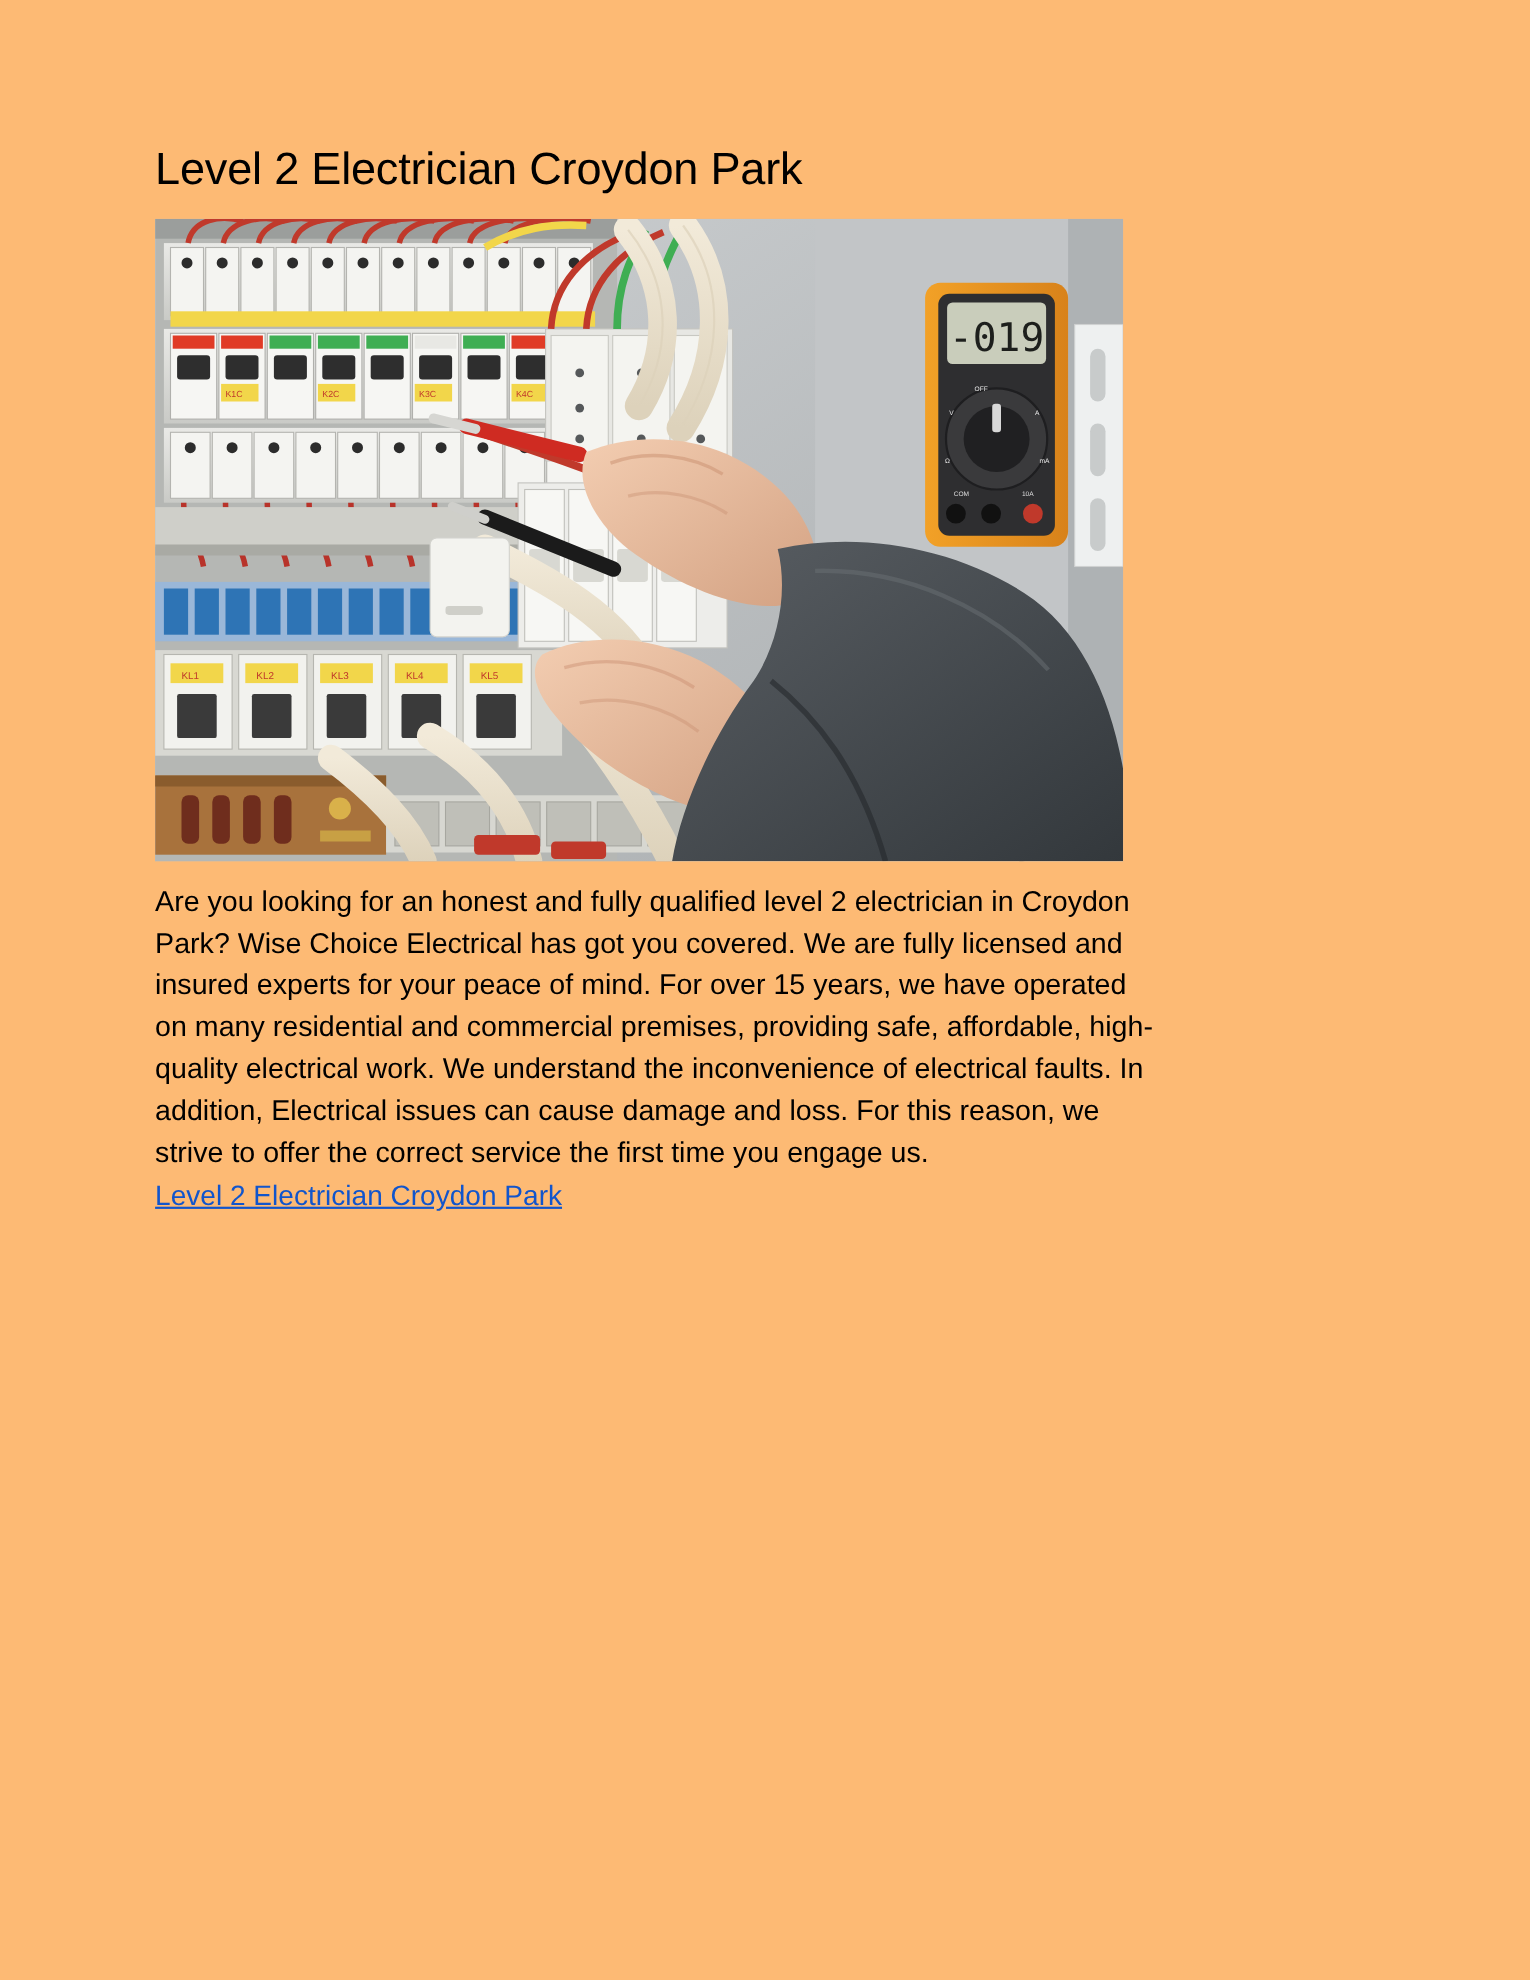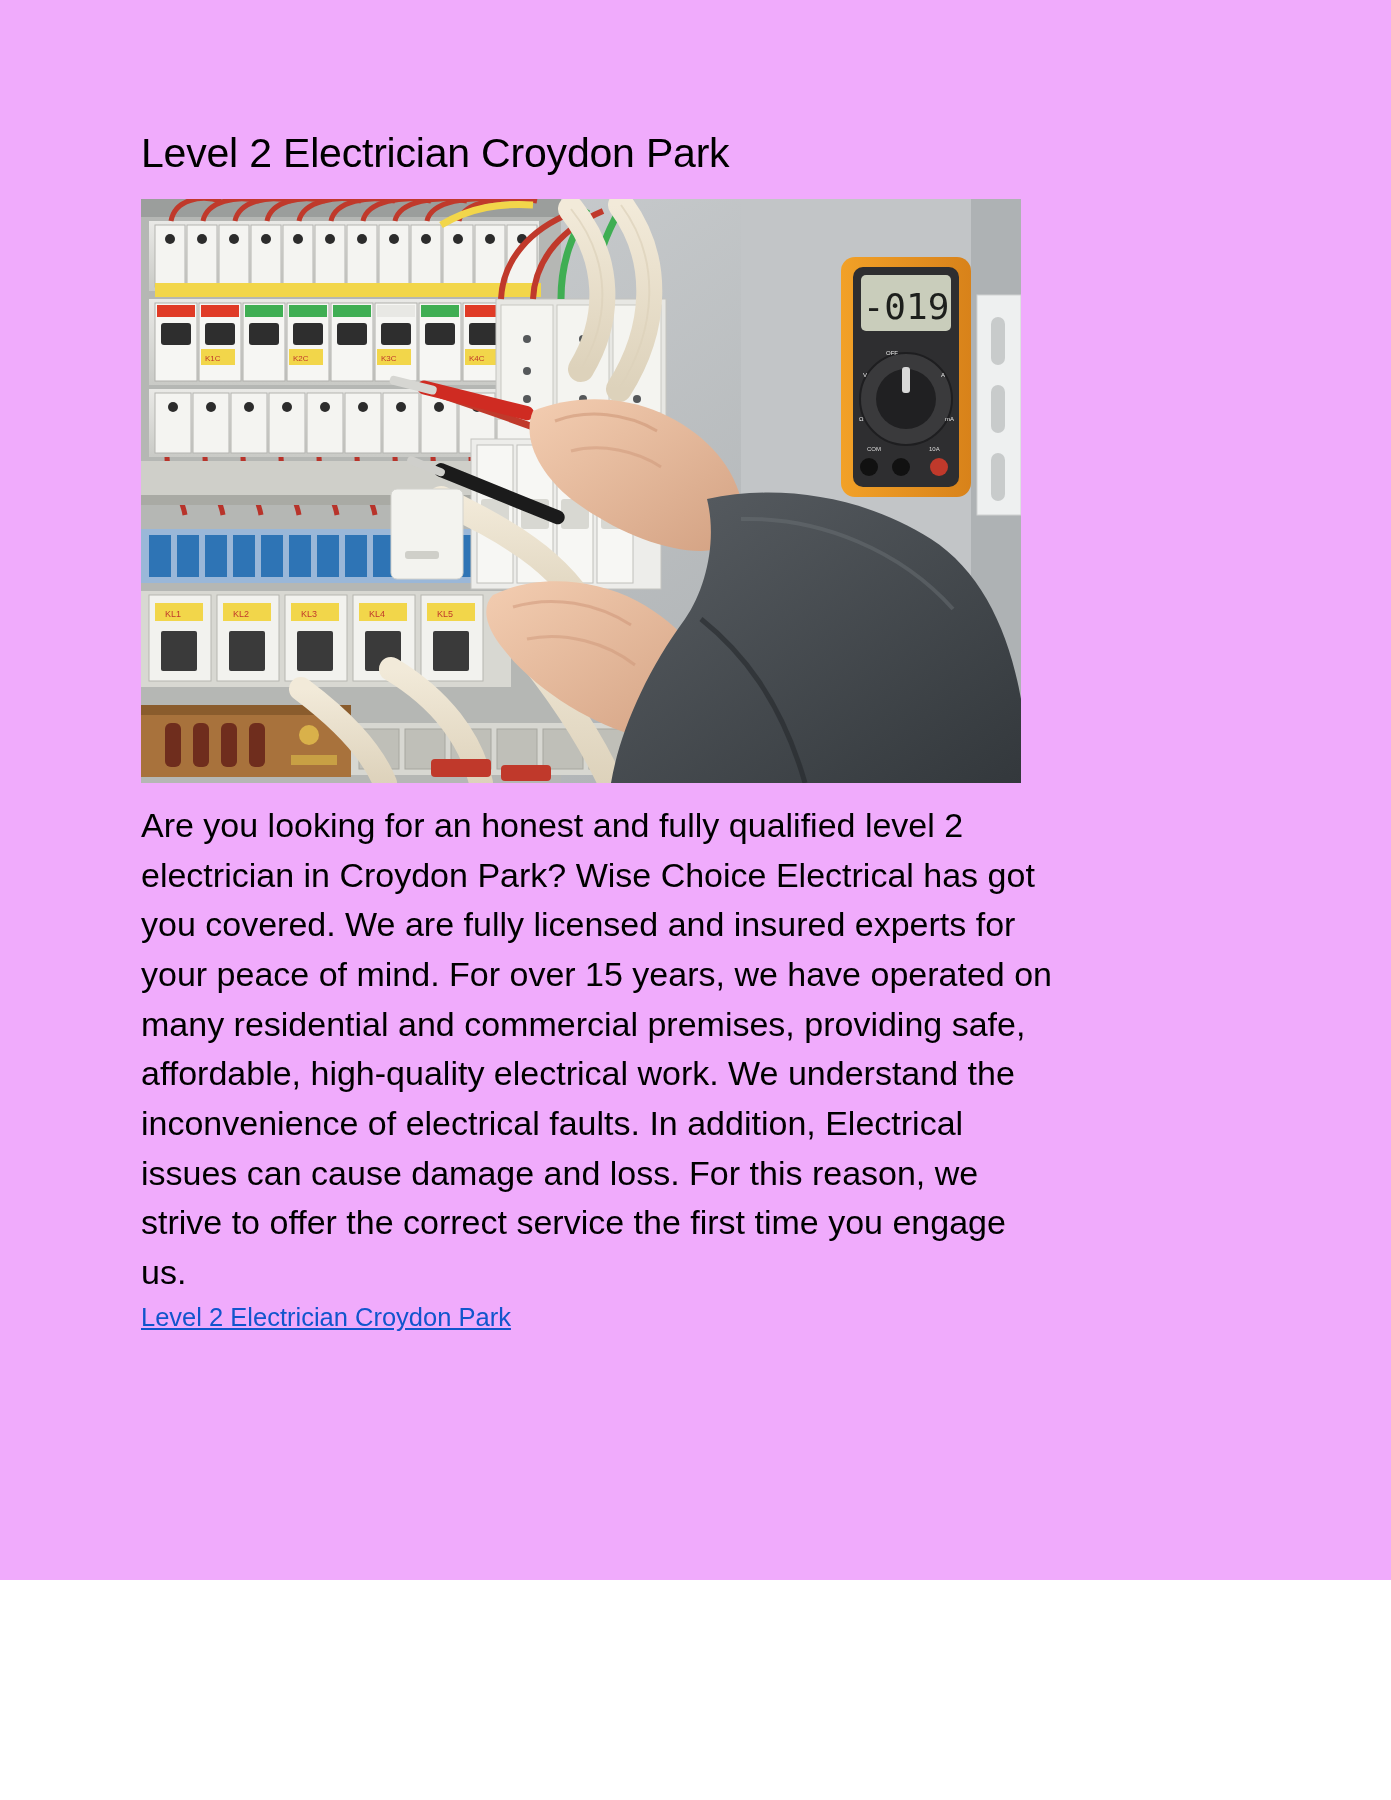--- a/index.html
+++ b/index.html
@@ -12,22 +12,22 @@
     height: 1800px;
     font-family: "Liberation Sans", sans-serif;
     color: #000000;
     position: relative;
     overflow: hidden;
   }
   .page {
     position: absolute;
     left: 0; top: 0;
     width: 1391px;
-    height: 1580px;
-    background: #f0abfc;
+    height: 1800px;
+    background: #fdba74;
   }
   .content {
     position: absolute;
     left: 141px;
     top: 130px;
     width: 900px;
   }
   .doc-title {
     font-size: 41px;
     font-weight: normal;
@@ -43,21 +43,21 @@
     position: relative;
     overflow: hidden;
     background: #b9bcbe;
   }
   .figure svg {
     display: block;
     width: 880px;
     height: 584px;
   }
   .body-text {
-    font-size: 34px;
+    font-size: 26px;
     line-height: 1.46;
     margin: 0;
     color: #000;
     width: 915px;
   }
   .doc-link {
     display: inline-block;
     margin-top: 2px;
     font-size: 25.5px;
     line-height: 1.46;

